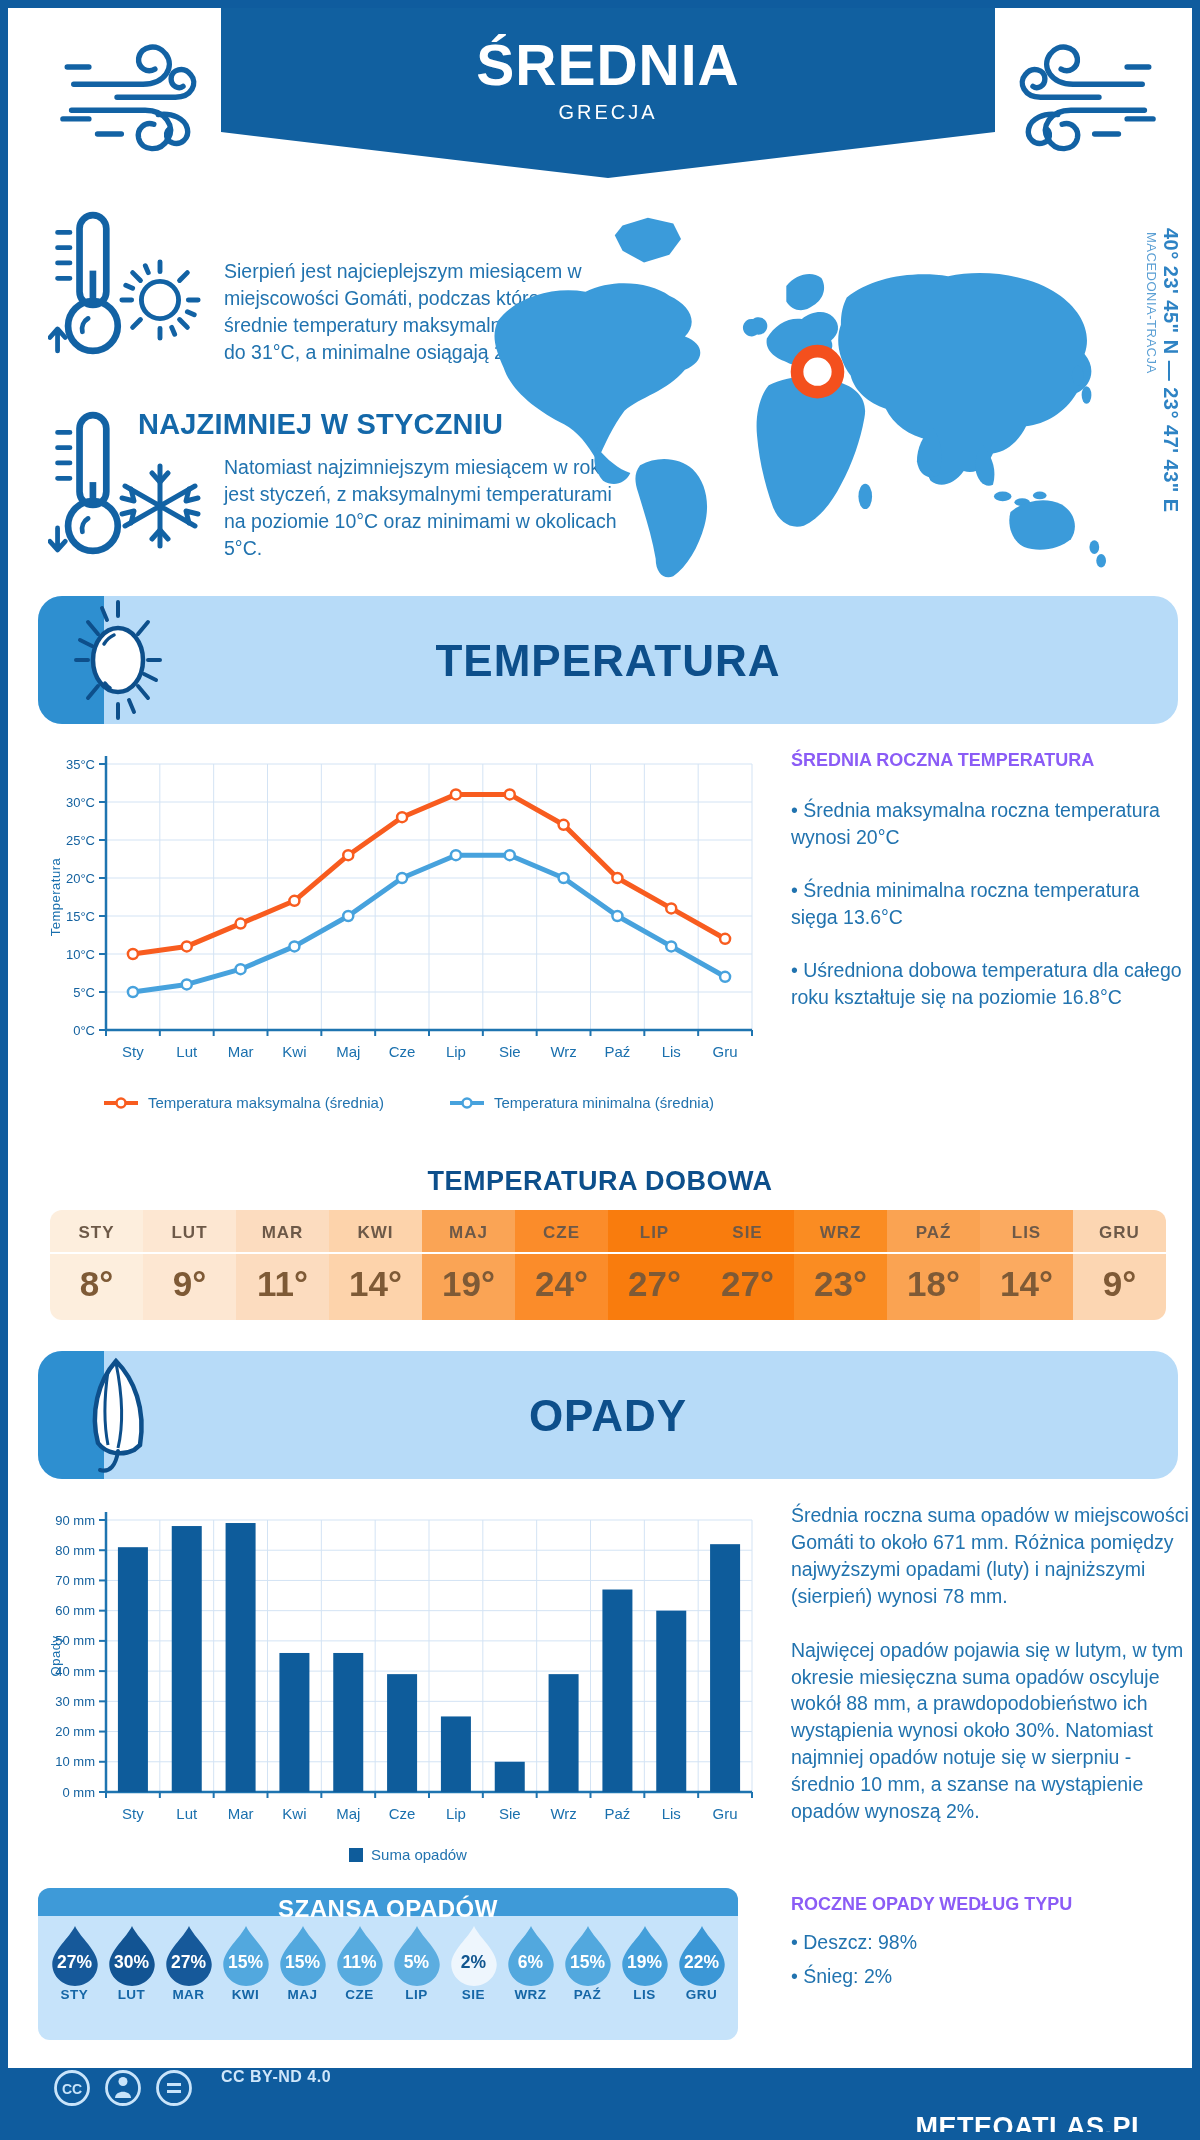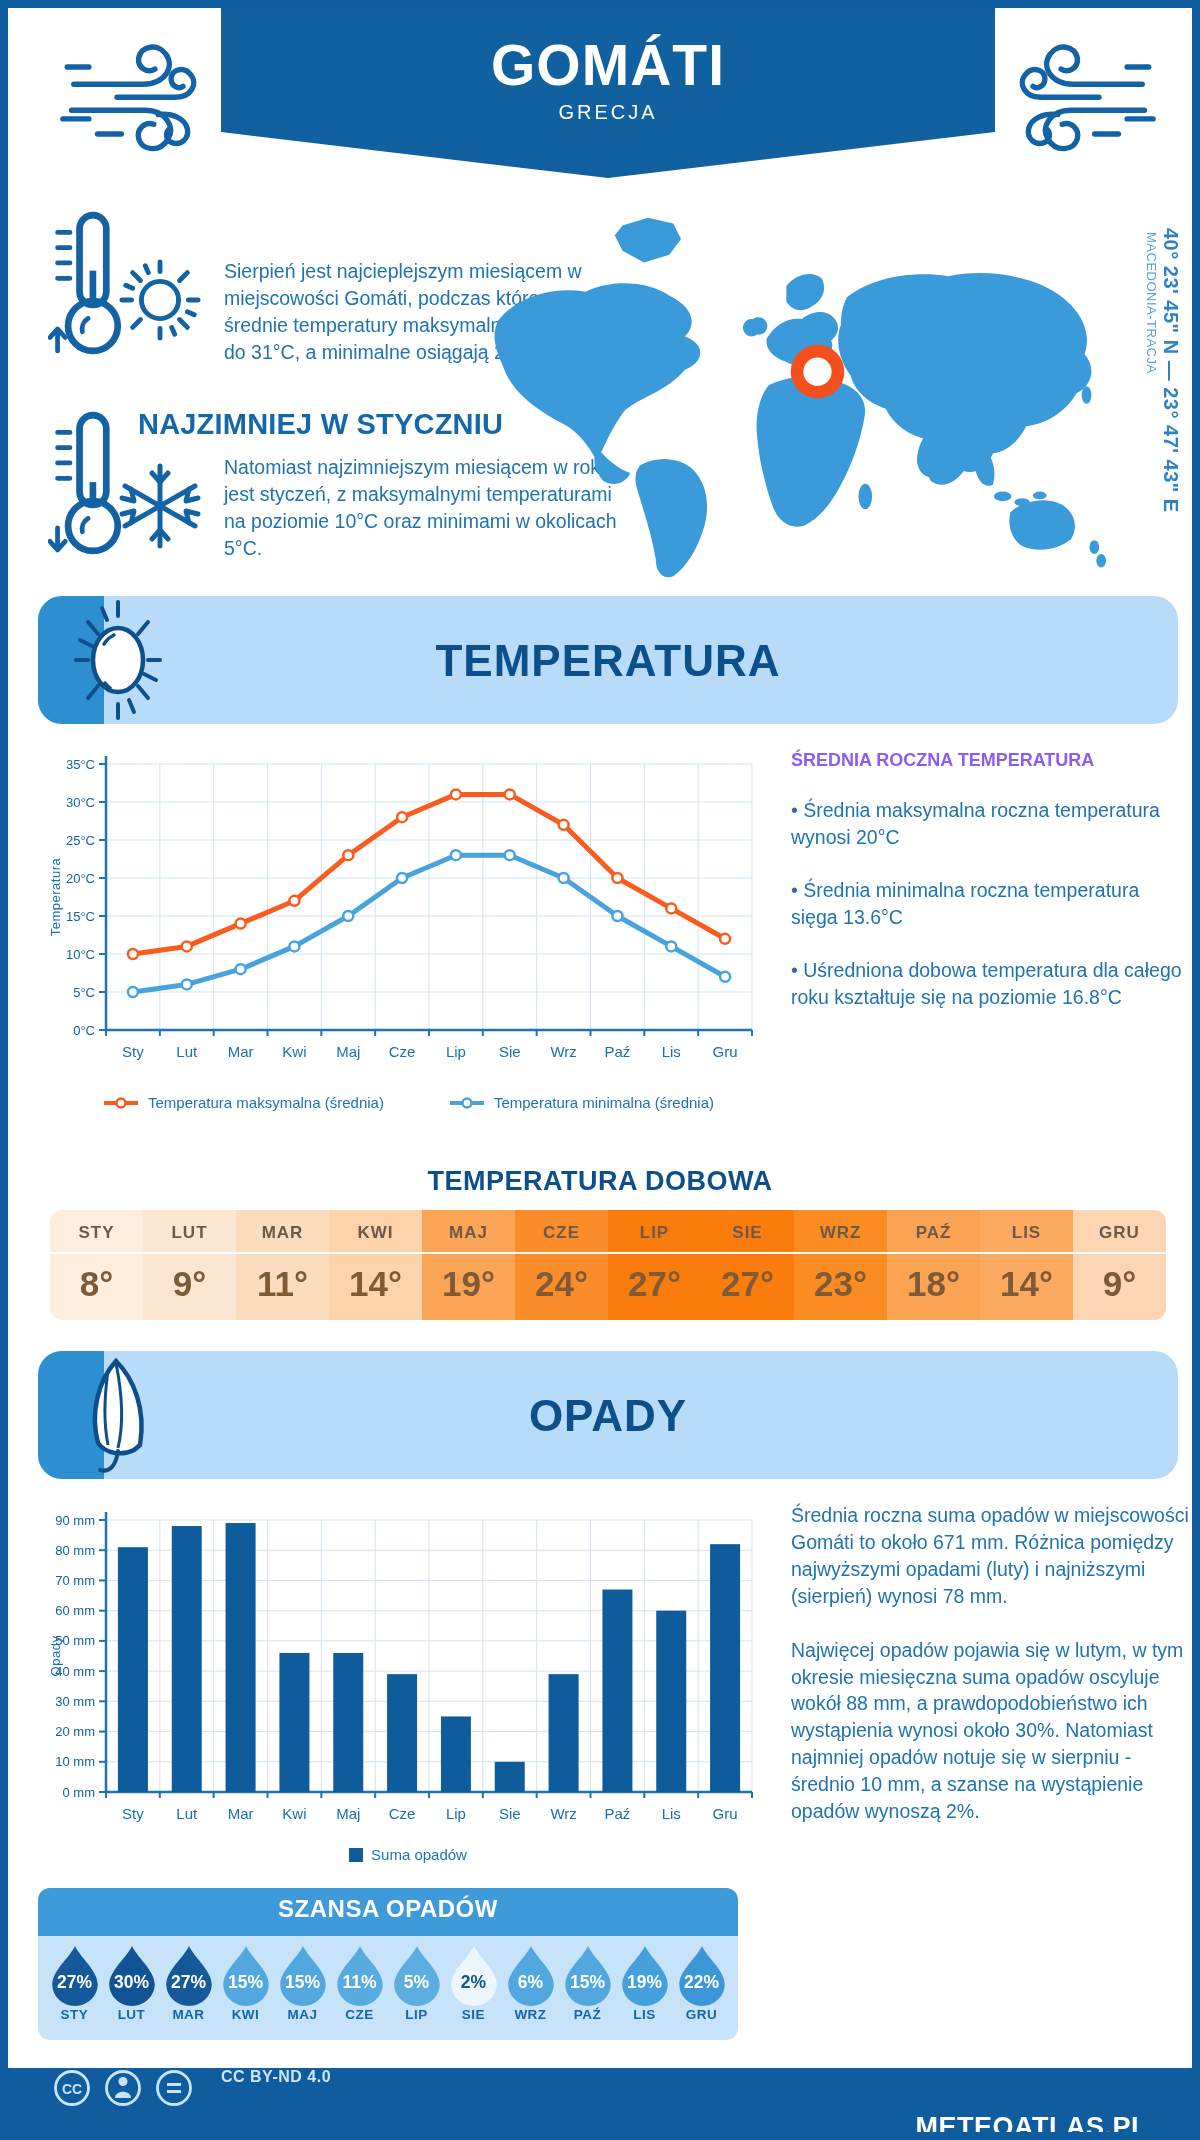--- a/index.html
+++ b/index.html
@@ -53,21 +53,21 @@
   .tcell { flex:1; text-align:center; }
   .tcell:first-child { border-radius:12px 0 0 12px; }
   .tcell:last-child { border-radius:0 12px 12px 0; }
   .tmon { padding:13px 0 9px; font-size:17px; font-weight:bold; color:#6d5948;
     letter-spacing:1px; border-bottom:2px solid #fff; }
   .tval { padding:10px 0 16px; font-size:35px; font-weight:bold; color:#7e5a36; }
 
   
   #chance { position:absolute; left:30px; top:1880px; width:700px; height:152px;
     border-radius:12px; background:#c6e3fa; }
-  #chance .chead { height:48px; line-height:42px; text-align:center; background:#3e9ad8;
+  #chance .chead { height:28px; line-height:42px; text-align:center; background:#3e9ad8;
     border-radius:12px 12px 0 0; color:#fff; font-size:24px; font-weight:bold; letter-spacing:.5px; }
   #drops { display:flex; padding:6px 8px 0; }
   .dropcol { position:relative; flex:1; height:100px; text-align:center; }
   .dropcol svg { display:block; margin:2px auto 0; }
   .pct { position:absolute; left:0; right:0; top:30px; font-size:17.5px; font-weight:bold; }
   .dmon { font-size:13.5px; font-weight:bold; color:#1566a6; letter-spacing:.5px; margin-top:1px; }
 
   
   #footer { position:absolute; left:0; right:0; bottom:0; height:64px; background:#0f5c9e;
     display:flex; align-items:flex-start; padding:0 44px; }
@@ -89,21 +89,21 @@
     <path d="M96,80 C109,78 121,84 123,93 C125,102 117,109 109,106 C103,104 102,96 107,93"></path>
   </svg>
   <svg class="windicon" style="left:1002px; transform:scaleX(-1)" width="152" height="132" viewBox="0 0 140 122" fill="none" stroke="#1262a4" stroke-width="5" stroke-linecap="round">
     <path d="M12,36 h20 M8,84 h24 M40,98 h22"></path>
     <path d="M18,52 H82 C102,52 112,36 103,24 C96,14 80,16 78,28 C77,37 86,42 93,38"></path>
     <path d="M58,64 H112 C127,64 133,51 126,43 C120,35 108,38 108,47 C108,54 115,57 119,54"></path>
     <path d="M16,76 H84 C103,76 112,91 105,103 C98,115 81,114 78,102 C76,93 84,86 92,89"></path>
     <path d="M96,80 C109,78 121,84 123,93 C125,102 117,109 109,106 C103,104 102,96 107,93"></path>
   </svg>
   <div class="banner-top">
-    <div class="t">GOMÁTI</div>
+    <div class="t">ŚREDNIA</div>
     <div class="s">GRECJA</div>
   </div>
 
   <svg style="position:absolute;left:40px;top:198px" width="86" height="156" viewBox="0 0 90 156" fill="none" stroke="#1262a4">
     <rect x="33" y="6" width="28" height="94" rx="14" stroke-width="7"></rect>
     <circle cx="47" cy="122" r="26" stroke-width="7"></circle>
     <path d="M47,64 V100" stroke-width="7"></path>
     <path d="M36,128 a13,13 0 0 1 6,-14" stroke-width="5" stroke-linecap="round"></path>
     <path d="M10,24 h13 M10,40 h13 M10,56 h13 M10,72 h13" stroke-width="5" stroke-linecap="round"></path>
     <path d="M10,148 V126 M2,134 l8,-9 8,9" stroke-width="5" stroke-linecap="round" stroke-linejoin="round"></path>
@@ -441,20 +441,25 @@
         <rect x="0" y="0" width="14" height="14" fill="#0e5c9b"></rect>
       </svg>
       <span>Suma opadów</span>
     </div>
   </div>
 
   <div style="position:absolute; left:783px; top:1494px; width:402px">
     <p class="colp">Średnia roczna suma opadów w miejscowości Gomáti to około 671 mm. Różnica pomiędzy najwyższymi opadami (luty) i najniższymi (sierpień) wynosi 78 mm.</p>
     <p class="colp" style="margin-top:27px">Najwięcej opadów pojawia się w lutym, w tym okresie miesięczna suma opadów oscyluje wokół 88 mm, a prawdopodobieństwo ich wystąpienia wynosi około 30%. Natomiast najmniej opadów notuje się w sierpniu - średnio 10 mm, a szanse na wystąpienie opadów wynoszą 2%.</p>
   </div>
+  <div style="position:absolute; left:783px; top:1886px; width:402px">
+    <div class="colh">ROCZNE OPADY WEDŁUG TYPU</div>
+    <p class="colp" style="margin-top:14px">• Deszcz: 98%</p>
+    <p class="colp" style="margin-top:7px">• Śnieg: 2%</p>
+  </div>
 
   <div id="chance">
     <div class="chead">SZANSA OPADÓW</div>
     <div id="drops">
         <div class="dropcol">
           <svg width="46" height="62" viewBox="0 0 44 60">
       <path d="M22,2 C27,13 44,26 44,39 C44,50.6 34.1,60 22,60 C9.9,60 0,50.6 0,39 C0,26 17,13 22,2 Z" fill="#16599a"></path>
     </svg>
     <span class="pct" style="color:#ffffff">27%</span>
     <div class="dmon">STY</div>

